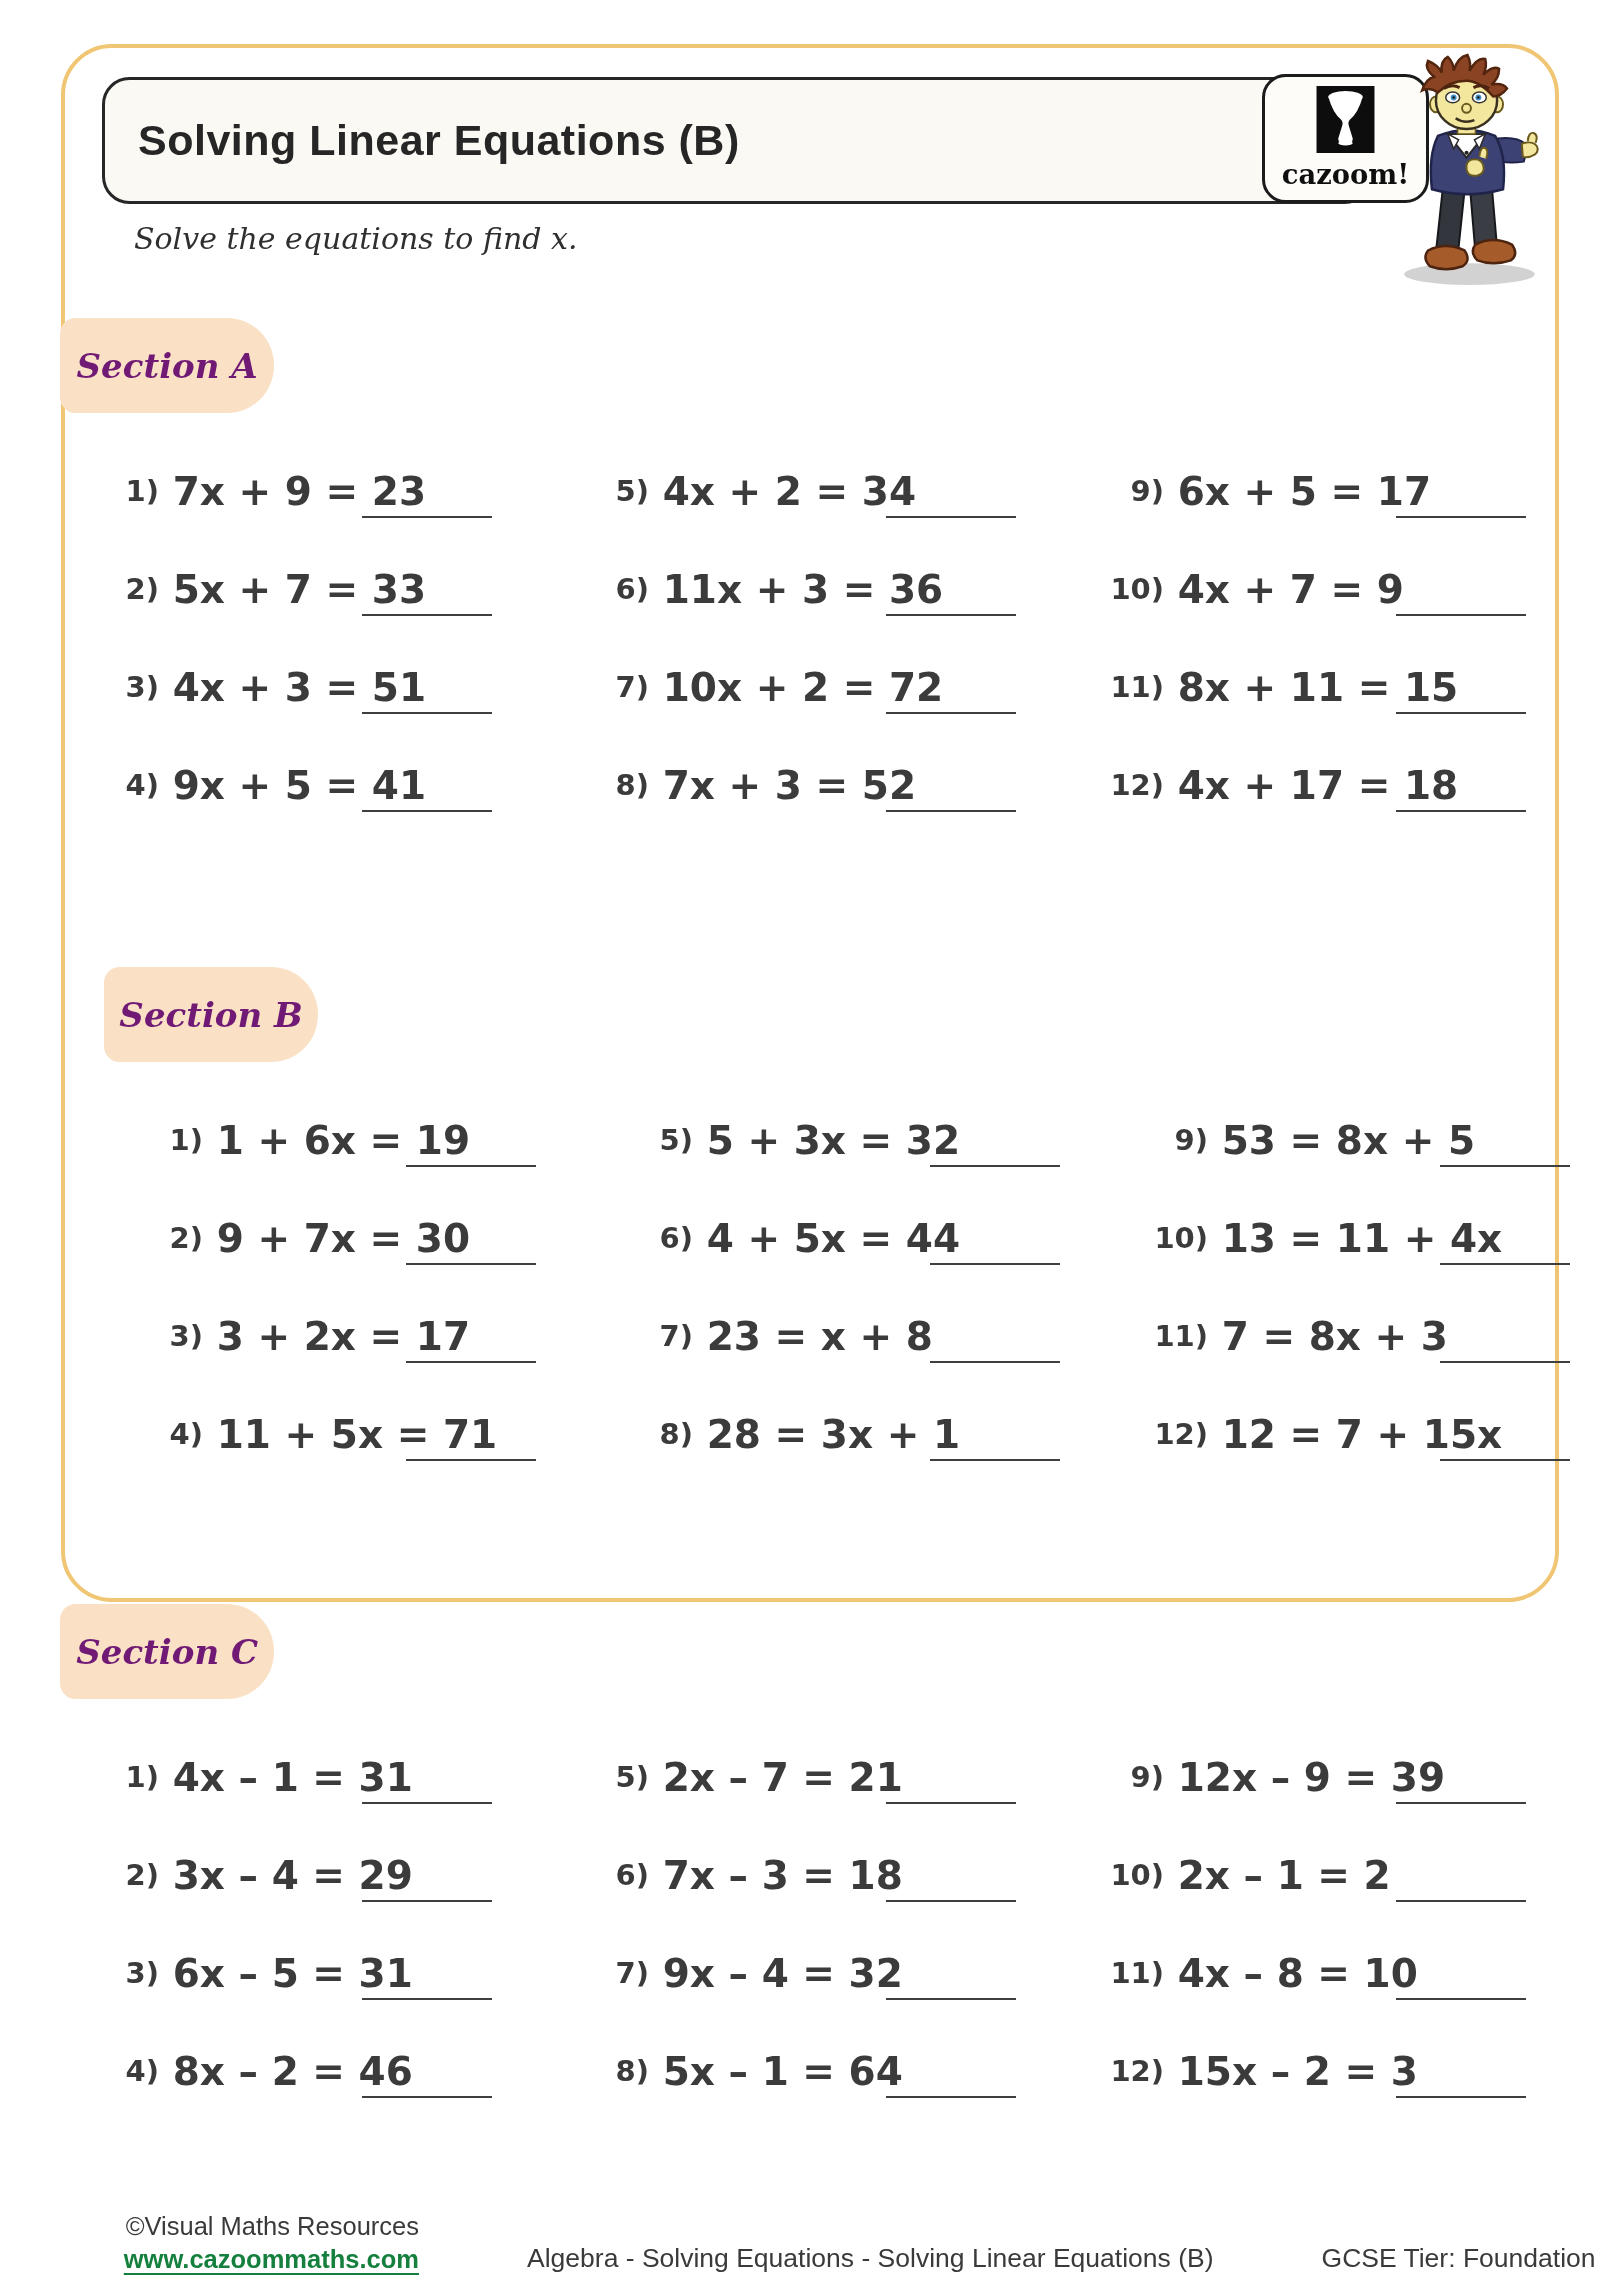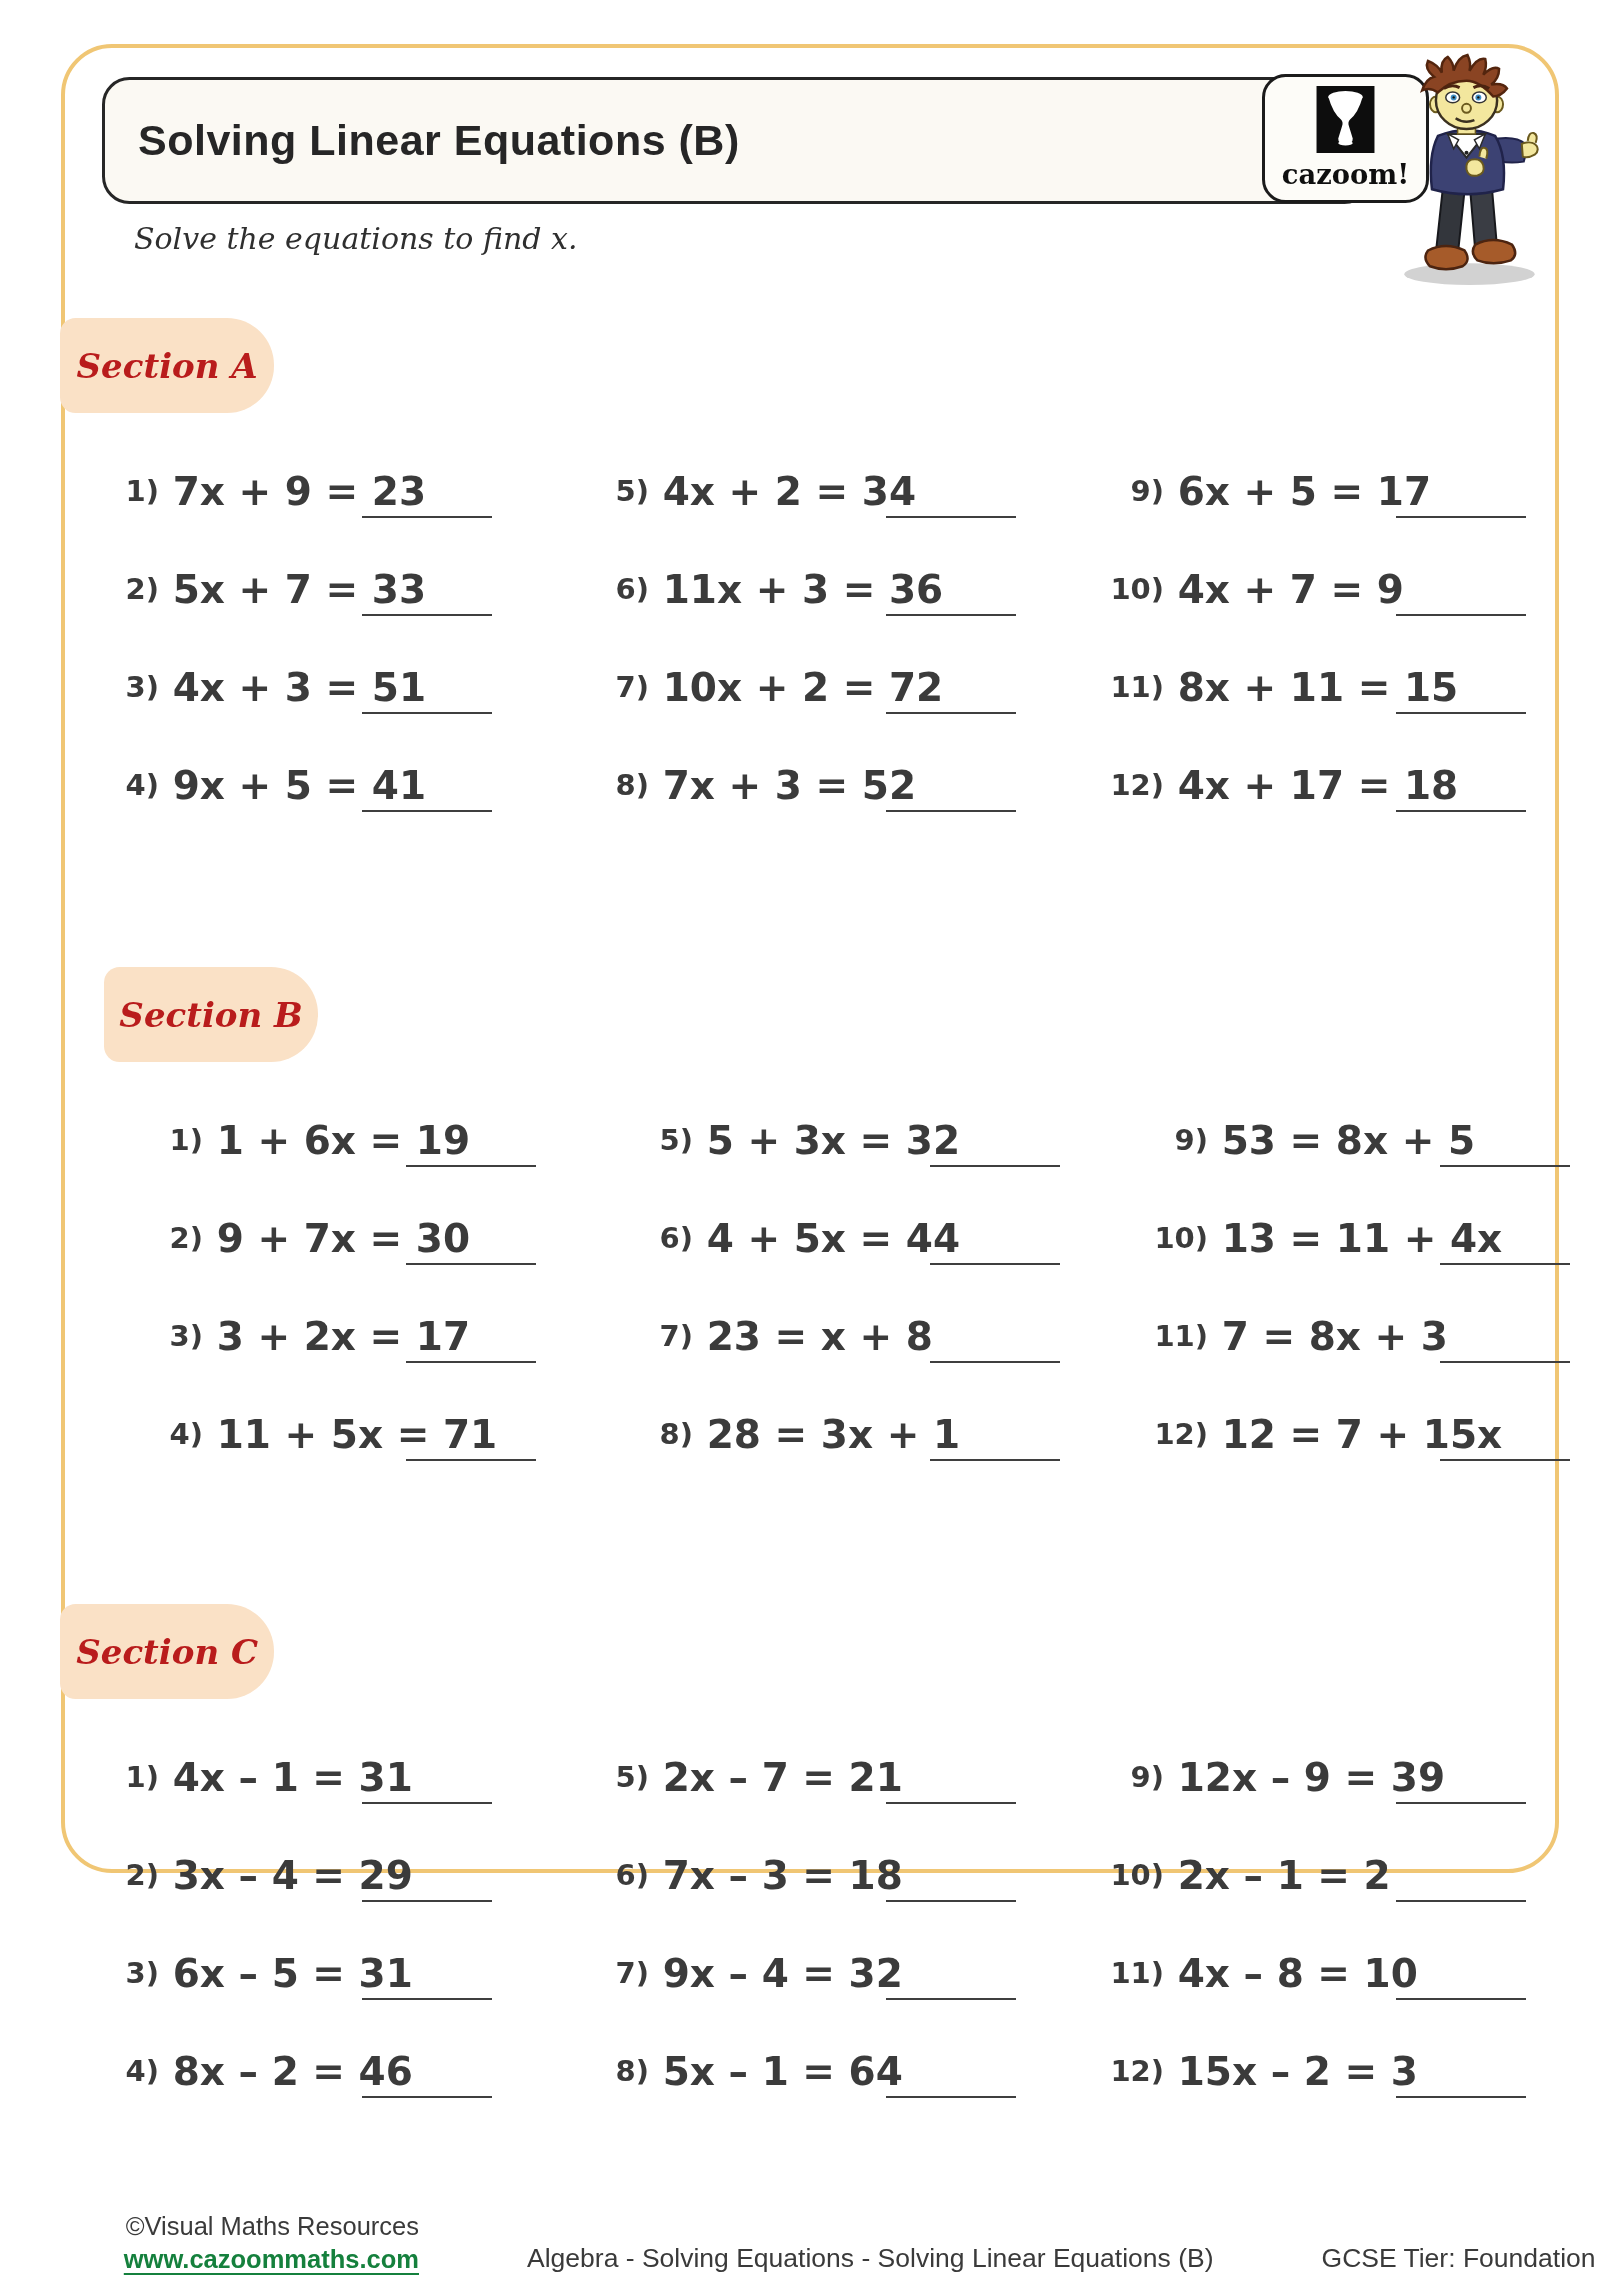--- a/index.html
+++ b/index.html
@@ -3,21 +3,21 @@
 <meta charset="utf-8">
 <style>
   html,body { margin:0; padding:0; }
   body {
     width:1621px; height:2293px; position:relative; overflow:hidden;
     background:#ffffff; font-family:"Liberation Sans", sans-serif;
   }
 
   
   .frame {
-    position:absolute; left:61px; top:44px; width:1498px; height:1829px;
+    position:absolute; left:61px; top:44px; width:1498px; height:1558px;
     border:4.9px solid #F0C674; border-radius:51px; box-sizing:border-box; background:#fff;
   }
 
   
   .title-box {
     position:absolute; left:37px; top:29px; width:1270px; height:127px;
     border:3.9px solid #262626; border-radius:27.4px; background:#FBF9F3;
     box-sizing:border-box; display:flex; align-items:center; padding-left:33px;
   }
   .title-box h1 {
@@ -42,21 +42,21 @@
   .section { position:absolute; left:0; right:5.9px; }
   .section-0 { top:270px; }
   .section-1 { top:919px;padding-left:44px; }
   .section-2 { top:1556px; }
   .section-tab {
     position:relative; left:-4.9px; width:214px; height:95px; background:#FAE1C6;
     border-radius:15.7px 47px 47px 15.7px; display:flex; align-items:center; justify-content:center;
   }
   .section-tab span {
     font-family:"DejaVu Serif", serif; font-weight:bold; font-style:italic;
-    font-size:34px; color:#b91c1c;
+    font-size:34px; color:#701a75;
   }
   .problems {
     margin:29px 0 0 37px; display:grid;
     grid-template-columns:490px 515px 431px; grid-template-rows:repeat(4,98px);
     grid-auto-flow:column;
   }
   .problem { position:relative; display:flex; align-items:center; }
   .p-num {
     flex:none; width:57px; text-align:right; font-weight:bold; font-size:29px;
     color:#3b3b3b; font-family:"DejaVu Sans", sans-serif;

